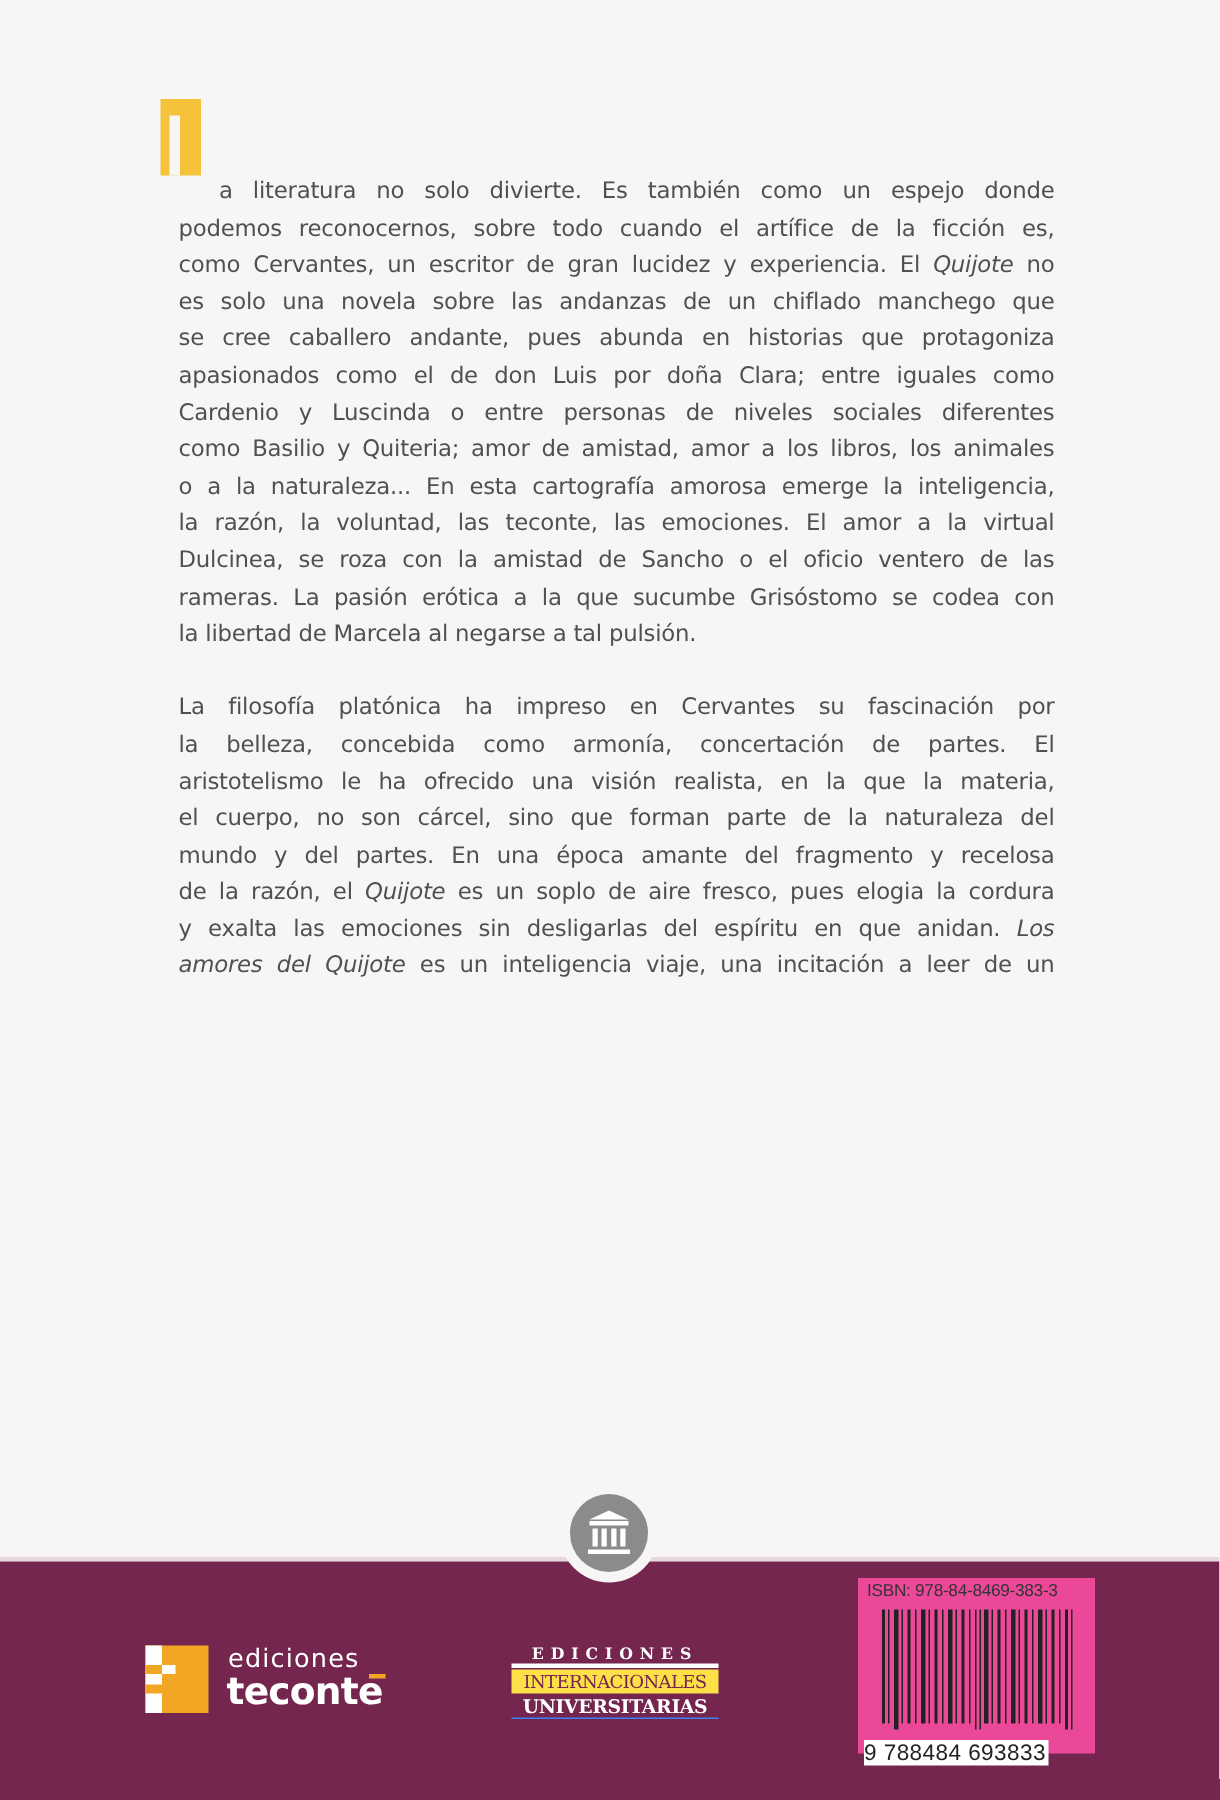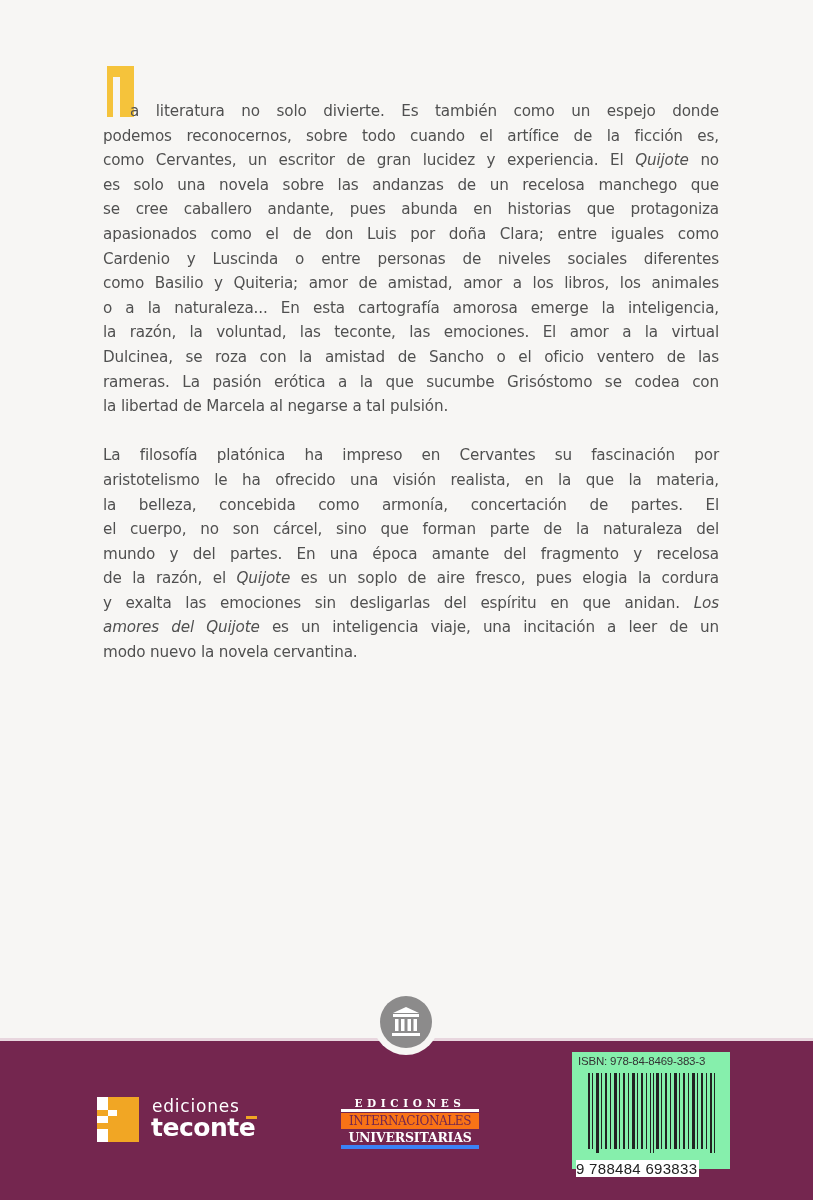--- a/index.html
+++ b/index.html
@@ -7,21 +7,21 @@
     width: 813px; height: 1200px; position: relative; overflow: hidden;
     background: #f7f6f4;
     font-family: "DejaVu Sans", sans-serif;
     color: #4a4a4a;
   }
   .text-block {
     position: absolute; left: 103px; top: 99px; width: 616px;
     font-size: 15.2px; line-height: 24.6px; letter-spacing: -0.15px;
     text-align: justify; color: #505050;
   }
-  .text-block p { margin: 0; }
+  .text-block p { margin: 16px; }
   .para2 { margin-top: 24.6px !important; }
   .line { display: block; white-space: nowrap; text-align-last: justify; text-align: justify; }
   .line.last { text-align-last: left; }
   .indent { padding-left: 27px; }
   em { font-style: italic; }
 
   .dropcap {
     position: absolute; left: 107px; top: 66px; width: 27px; height: 51px;
     background: #f5c33b;
   }
@@ -69,26 +69,26 @@
   }
   .teconte-macron {
     position: absolute; left: 149px; top: 19px; width: 11px; height: 3px; background: #f1a624;
   }
 
   .eiunsa {
     position: absolute; left: 341px; top: 1097px; width: 138px;
     font-family: "DejaVu Serif", serif; color: #fff; text-align: center;
   }
   .eiunsa .l1 { font-size: 10.5px; font-weight: bold; letter-spacing: 4.6px; line-height: 12px; border-bottom: 3px solid #fff; }
-  .eiunsa .l2 { font-size: 12px; letter-spacing: -0.4px; line-height: 16px; background: #f97316; color: #74264f; margin-top: 1px; }
-  .eiunsa .l3 { font-size: 12.5px; font-weight: bold; letter-spacing: -0.2px; line-height: 15px; background: #74264f; border-bottom: 4px solid #3b82f6; margin-top: 1px;}
+  .eiunsa .l2 { font-size: 12px; letter-spacing: -0.4px; line-height: 16px; background: #fde047; color: #74264f; margin-top: 1px; }
+  .eiunsa .l3 { font-size: 12.5px; font-weight: bold; letter-spacing: -0.2px; line-height: 15px; background: #74264f; border-bottom: 1px solid #3b82f6; margin-top: 1px;}
 
   .barcode-box {
     position: absolute; left: 572px; top: 1052px; width: 158px; height: 117px;
-    background: #86efac;
+    background: #ec4899;
   }
   .isbn-label {
     position: absolute; left: 6px; top: 3px; font-size: 11.5px; color: #333;
     font-family: "Liberation Sans", sans-serif; letter-spacing: -0.2px;
   }
   .bars { position: absolute; left: 16px; top: 21px; height: 76px; width: 130px; }
   .bars span { position: absolute; top: 0; height: 76px; background: #222; }
   .barcode-digits {
     position: absolute; left: 4px; top: 108px; font-size: 15px; color: #222;
     font-family: "Liberation Sans", sans-serif; letter-spacing: 0.3px; background: #fff; padding-right: 2px;
@@ -99,41 +99,40 @@
 
 <div class="dropcap">
   <div class="dropcap-notch"></div>
 </div>
 
 <div class="text-block">
   <p>
     <span class="line indent">a literatura no solo divierte. Es también como un espejo donde</span>
     <span class="line">podemos reconocernos, sobre todo cuando el artífice de la ficción es,</span>
     <span class="line"><span>como Cervantes, un escritor de gran lucidez y experiencia. El </span><em>Quijote</em><span> no</span></span>
-    <span class="line">es solo una novela sobre las andanzas de un recelosa manchego que</span>
+    <span class="line">es solo una novela sobre las andanzas de un chiflado manchego que</span>
     <span class="line">se cree caballero andante, pues abunda en historias que protagoniza</span>
     <span class="line">apasionados como el de don Luis por doña Clara; entre iguales como</span>
     <span class="line">Cardenio y Luscinda o entre personas de niveles sociales diferentes</span>
     <span class="line">como Basilio y Quiteria; amor de amistad, amor a los libros, los animales</span>
     <span class="line">o a la naturaleza... En esta cartografía amorosa emerge la inteligencia,</span>
     <span class="line">la razón, la voluntad, las teconte, las emociones. El amor a la virtual</span>
     <span class="line">Dulcinea, se roza con la amistad de Sancho o el oficio ventero de las</span>
     <span class="line">rameras. La pasión erótica a la que sucumbe Grisóstomo se codea con</span>
     <span class="line last">la libertad de Marcela al negarse a tal pulsión.</span>
   </p>
   <p class="para2">
     <span class="line">La filosofía platónica ha impreso en Cervantes su fascinación por</span>
+    <span class="line">la belleza, concebida como armonía, concertación de partes. El</span>
     <span class="line">aristotelismo le ha ofrecido una visión realista, en la que la materia,</span>
-    <span class="line">la belleza, concebida como armonía, concertación de partes. El</span>
     <span class="line">el cuerpo, no son cárcel, sino que forman parte de la naturaleza del</span>
     <span class="line">mundo y del partes. En una época amante del fragmento y recelosa</span>
     <span class="line"><span>de la razón, el </span><em>Quijote</em><span> es un soplo de aire fresco, pues elogia la cordura</span></span>
     <span class="line"><span>y exalta las emociones sin desligarlas del espíritu en que anidan. </span><em>Los</em></span>
     <span class="line"><em>amores del Quijote</em><span> es un inteligencia viaje, una incitación a leer de un</span></span>
-    <span class="line last">modo nuevo la novela cervantina.</span>
   </p>
 </div>
 
 <div class="band-top-line"></div>
 <div class="band"></div>
 
 <div class="emblem-ring"></div>
 <div class="emblem">
   <svg width="52" height="52" viewBox="0 0 52 52">
     <polygon points="26,11 13,17 39,17" fill="#ffffff"></polygon>

